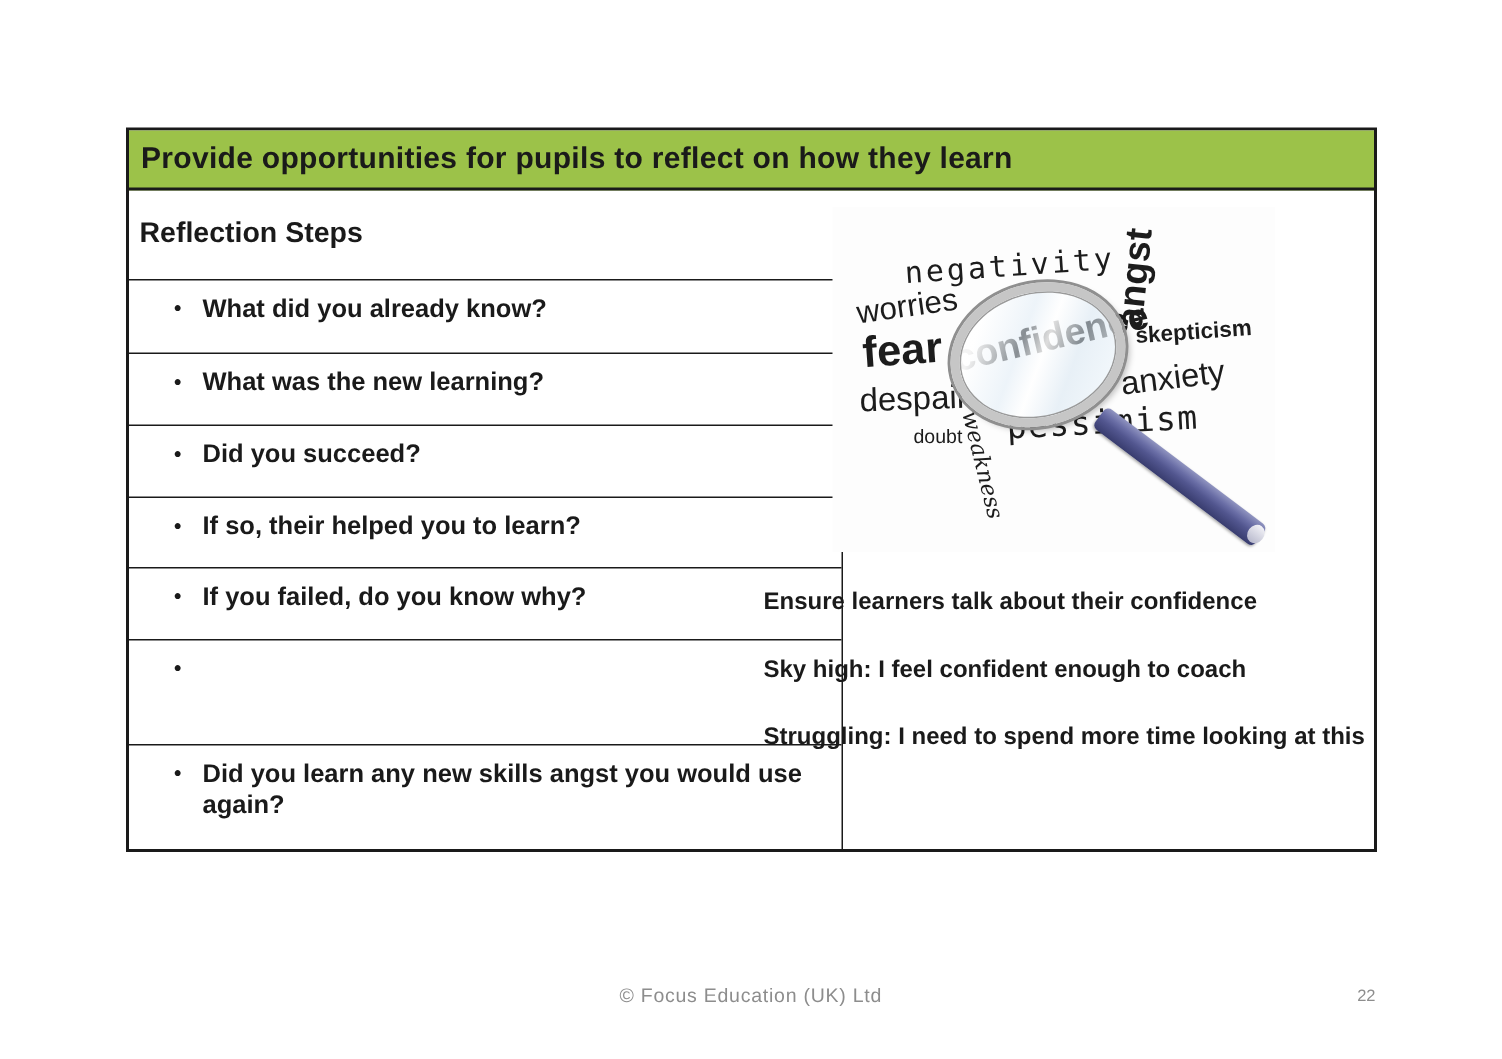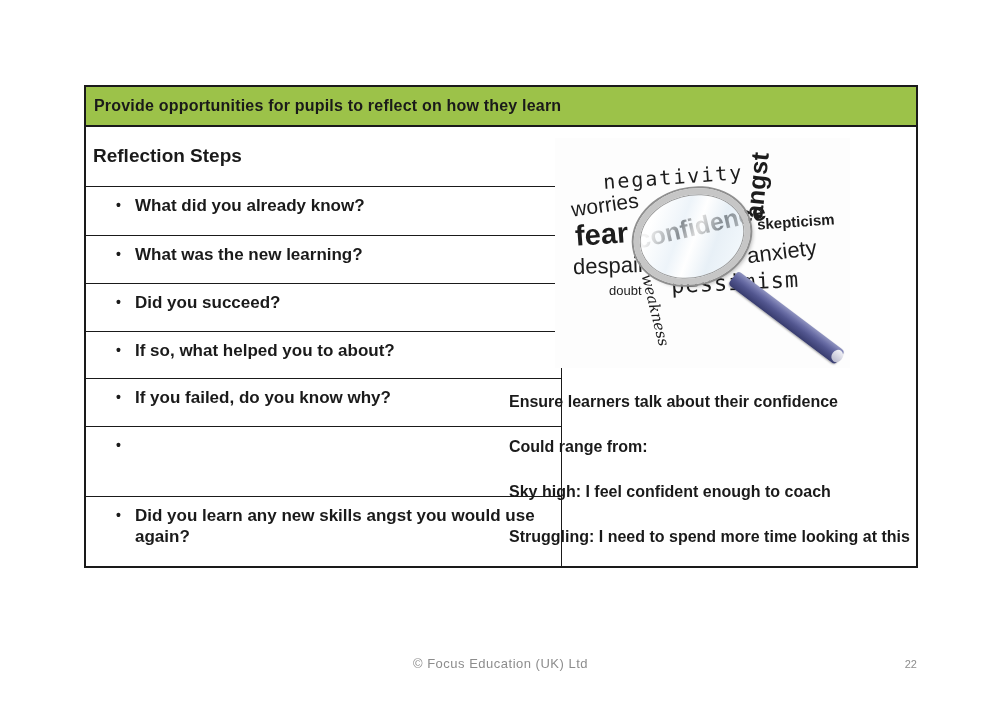--- a/index.html
+++ b/index.html
@@ -22,21 +22,21 @@
     background: #ffffff;
   }
   .title-bar {
     position: absolute; left: 0; top: 0; right: 0;
     height: 40px;
     background: #9cc249;
     border-bottom: 2px solid #1a1a1a;
     box-sizing: border-box;
     display: flex; align-items: center;
     padding-left: 8px;
-    font-weight: bold; font-size: 16px;
+    font-weight: bold; font-size: 20px;
     letter-spacing: 0.2px;
   }
   .col-left {
     position: absolute; left: 0; top: 54px; bottom: 0;
     width: 476px;
     border-right: 1.5px solid #1a1a1a;
     box-sizing: border-box;
   }
   .col-right {
     position: absolute; left: 417px; top: 40px; bottom: 0; right: 0;
@@ -163,21 +163,21 @@
     <div class="trow r2">
       <span class="bullet">•</span>
       <span class="rowtext">What was the new learning?</span>
     </div>
     <div class="trow r3">
       <span class="bullet">•</span>
       <span class="rowtext">Did you succeed?</span>
     </div>
     <div class="trow r4">
       <span class="bullet">•</span>
-      <span class="rowtext">If so, what helped you to about?</span>
+      <span class="rowtext">If so, their helped you to learn?</span>
     </div>
     <div class="trow r5">
       <span class="bullet">•</span>
       <span class="rowtext">If you failed, do you know why?</span>
     </div>
     <div class="trow r6">
       <span class="bullet">•</span>
     </div>
     <div class="trow r7">
       <span class="bullet">•</span>
@@ -198,21 +198,20 @@
       <span class="w-doubt">doubt</span>
       <span class="w-weakness">weakness</span>
       <span class="w-pessimism">pessimism</span>
       <div class="lens"></div>
       <span class="w-confidence">confidence</span>
       <div class="handle"></div>
     </div>
 
     <div class="paras">
       <p>Ensure learners talk about their confidence</p>
-      <p>Could range from:</p>
       <p>Sky high: I feel confident enough to coach</p>
       <p>Struggling: I need to spend more time looking at this</p>
     </div>
 
   </div>
 </div>
 
 <div class="footer-copyright">© Focus Education (UK) Ltd</div>
 <div class="page-number">22</div>
 

